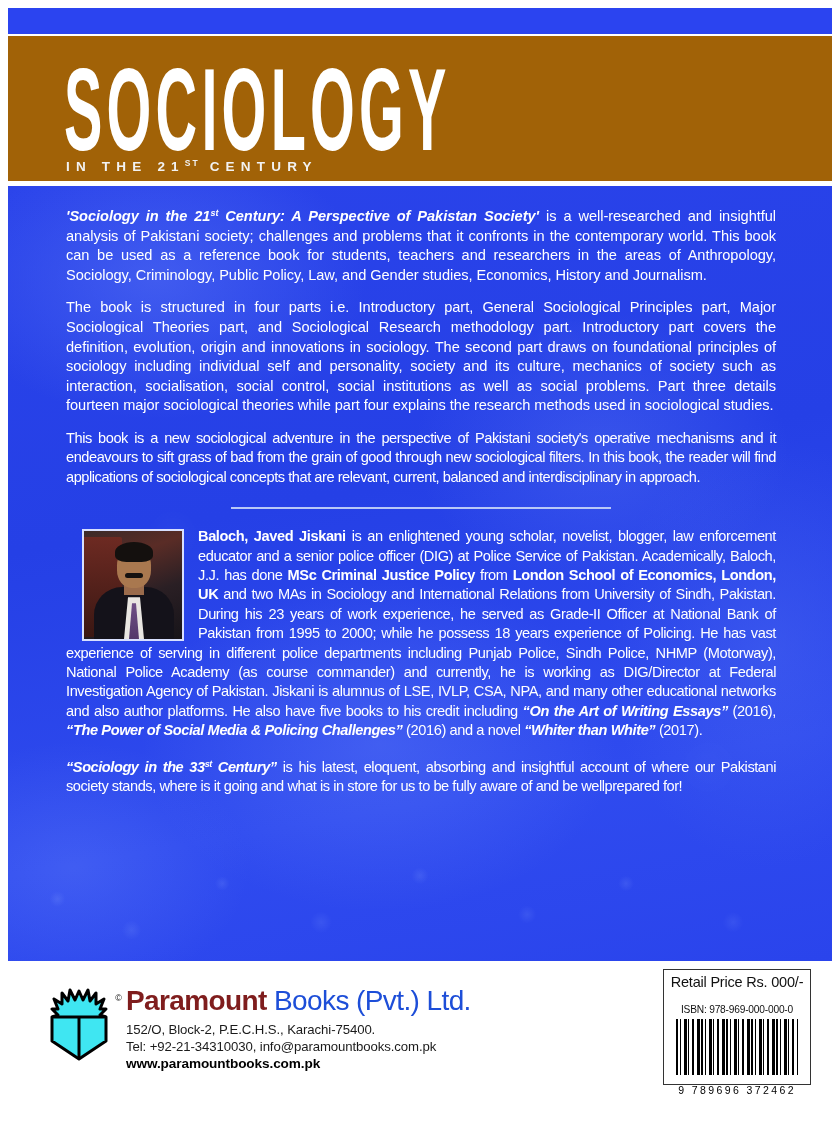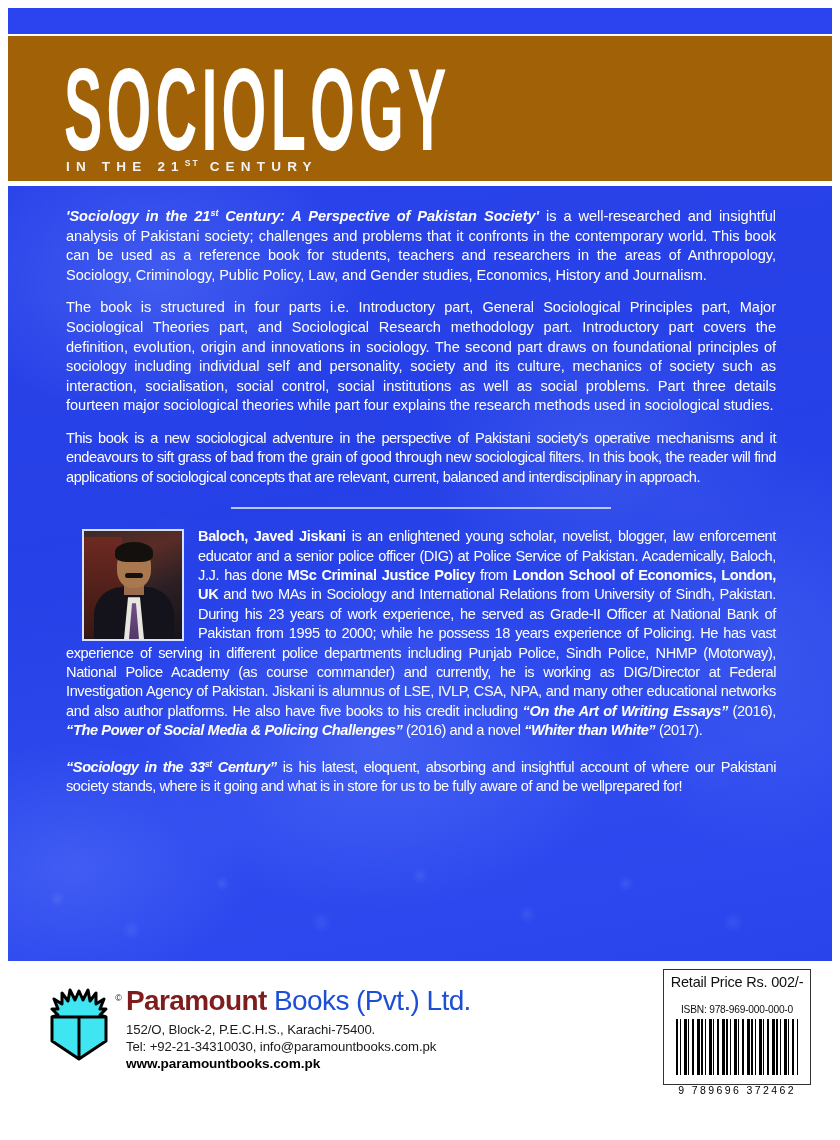--- a/index.html
+++ b/index.html
@@ -380,21 +380,21 @@
     <div class="pub-name"><span class="bold">Paramount</span><span class="light"> Books (Pvt.) Ltd.</span></div>
 
     <div class="pub-addr">
       <div>152/O, Block-2, P.E.C.H.S., Karachi-75400.</div>
       <div>Tel: +92-21-34310030, info@paramountbooks.com.pk</div>
     </div>
 
     <div class="pub-web">www.paramountbooks.com.pk</div>
 
     <div class="price-box">
-      <div class="price-text">Retail Price Rs. 002/-</div>
+      <div class="price-text">Retail Price Rs. 000/-</div>
       <div class="isbn-text">ISBN:  978-969-000-000-0</div>
       <div class="barcode"></div>
       <div class="barcode-num">9 789696 372462</div>
     </div>
 
   </div>
 
 </div>
 
 </body></html>

